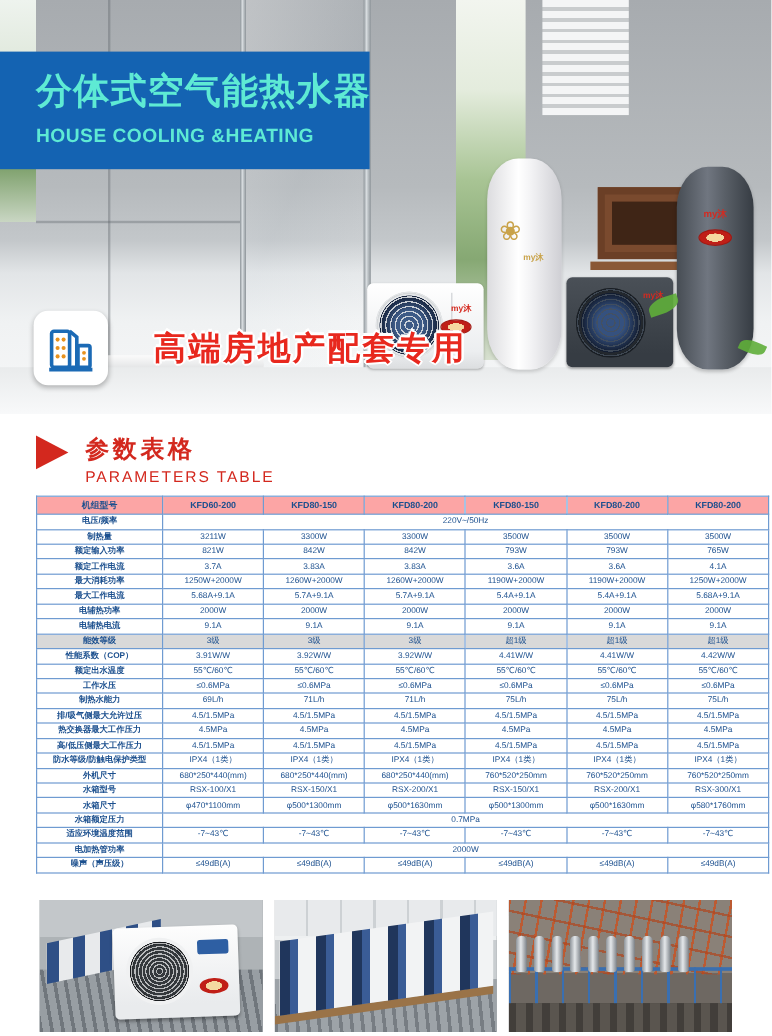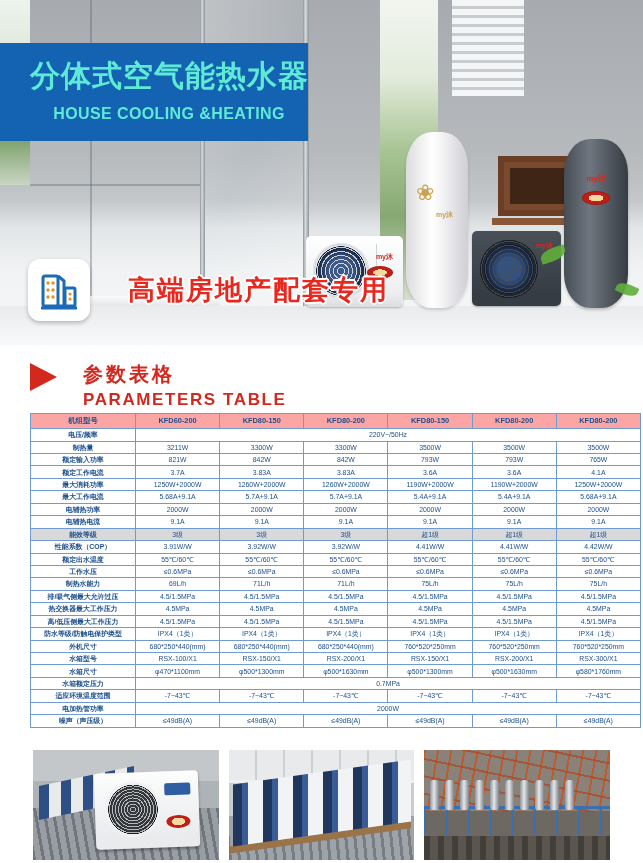--- a/index.html
+++ b/index.html
@@ -26,21 +26,21 @@
   .wood-shelf .inner{position:absolute;left:12px;top:12px;right:12px;bottom:12px;background:#3f2516;}
   .shelf-plank{position:absolute;left:492px;top:218px;width:110px;height:7px;background:#8a5836;}
   .shower-tray{position:absolute;left:70px;top:296px;width:150px;height:16px;border-radius:8px;
     background:linear-gradient(180deg,#fbfbfb,#d8dadc);}
   .floor{position:absolute;left:0;top:306px;width:643px;height:39px;
     background:linear-gradient(180deg,#e9ebec,#f8f9fa);}
   
   .banner{position:absolute;left:0;top:43px;width:308px;height:98px;background:#1463b2;
     color:#5eead4;padding:13px 0 0 30px;box-sizing:border-box;}
   .banner .cn{font-size:30px;font-weight:bold;letter-spacing:1px;white-space:nowrap;}
-  .banner .en{margin-top:7px;font-size:16px;font-weight:bold;line-height:1.22;letter-spacing:.4px;text-align:center;}
+  .banner .en{margin-top:7px;font-size:16px;font-weight:bold;line-height:1.22;letter-spacing:.4px;}
   
   .tank{position:absolute;border-radius:26px/34px;}
   .tank-white{left:406px;top:132px;width:62px;height:176px;
     background:linear-gradient(90deg,#dcdcdf 0%,#ffffff 42%,#f2f2f4 60%,#cfcfd4 100%);
     box-shadow:0 2px 3px rgba(0,0,0,.15);}
   .tank-dark{left:564px;top:139px;width:64px;height:169px;
     background:linear-gradient(90deg,#474d54 0%,#707680 40%,#5a6068 62%,#363c43 100%);
     box-shadow:0 2px 3px rgba(0,0,0,.2);}
   .tank-flower{position:absolute;left:10px;top:48px;color:#c9a34a;font-size:22px;}
   .tank-brand-gold{position:absolute;left:30px;top:78px;color:#c9a34a;font-size:7px;font-weight:bold;}
@@ -70,25 +70,25 @@
   .unit-white .panel-line{position:absolute;left:70px;top:8px;bottom:8px;width:1px;background:#cfd2d5;}
   .unit-dark .brand{right:8px;top:10px;color:#d42a20;font-size:7px;}
   .leaf{position:absolute;background:#5fae3a;border-radius:60% 0 60% 0;opacity:.9;}
   
   .estate-badge{position:absolute;left:28px;top:259px;display:flex;align-items:center;}
   .badge-icon{width:62px;height:62px;background:#ffffff;border-radius:12px;box-shadow:0 2px 4px rgba(0,0,0,.25);
     display:flex;align-items:center;justify-content:center;}
   .badge-text{margin-left:38px;font-size:27px;font-weight:bold;color:#e8281e;letter-spacing:2px;
     text-shadow:-2px 0 0 #fff,2px 0 0 #fff,0 -2px 0 #fff,0 2px 0 #fff,-1px -1px 0 #fff,1px 1px 0 #fff,-1px 1px 0 #fff,1px -1px 0 #fff;}
   
-  .section-head{margin:16px 0 0 30px;display:flex;align-items:flex-start;height:42px;gap:12px;}
+  .section-head{margin:16px 0 0 30px;display:flex;align-items:flex-start;height:42px;}
   .tri{width:0;height:0;border-left:27px solid #d3281e;border-top:14px solid transparent;border-bottom:14px solid transparent;margin-top:2px;}
   .sec-titles{margin-left:14px;color:#d3281e;}
   .sec-cn{font-size:20px;font-weight:bold;letter-spacing:3px;}
-  .sec-en{font-size:17px;font-weight:bold;letter-spacing:1.6px;margin-top:2px;}
+  .sec-en{font-size:13px;font-weight:normal;letter-spacing:1.6px;margin-top:2px;}
   
   .tbl-wrap{margin:10px 0 0 30px;width:611px;}
   table{border-collapse:collapse;width:100%;table-layout:fixed;}
   th,td{border:1px solid #6f9bd1;color:#1b4f8e;font-size:6.9px;text-align:center;
     padding:2.1px 1px;line-height:1.05;overflow:hidden;white-space:nowrap;}
   th{background:#fca5a5;font-weight:bold;font-size:7.4px;padding:3.2px 1px;}
   td.rlabel{font-weight:bold;}
   col.c-label{width:105px;}
   tr.row-gray td{background:#d9d9d9;}
   

